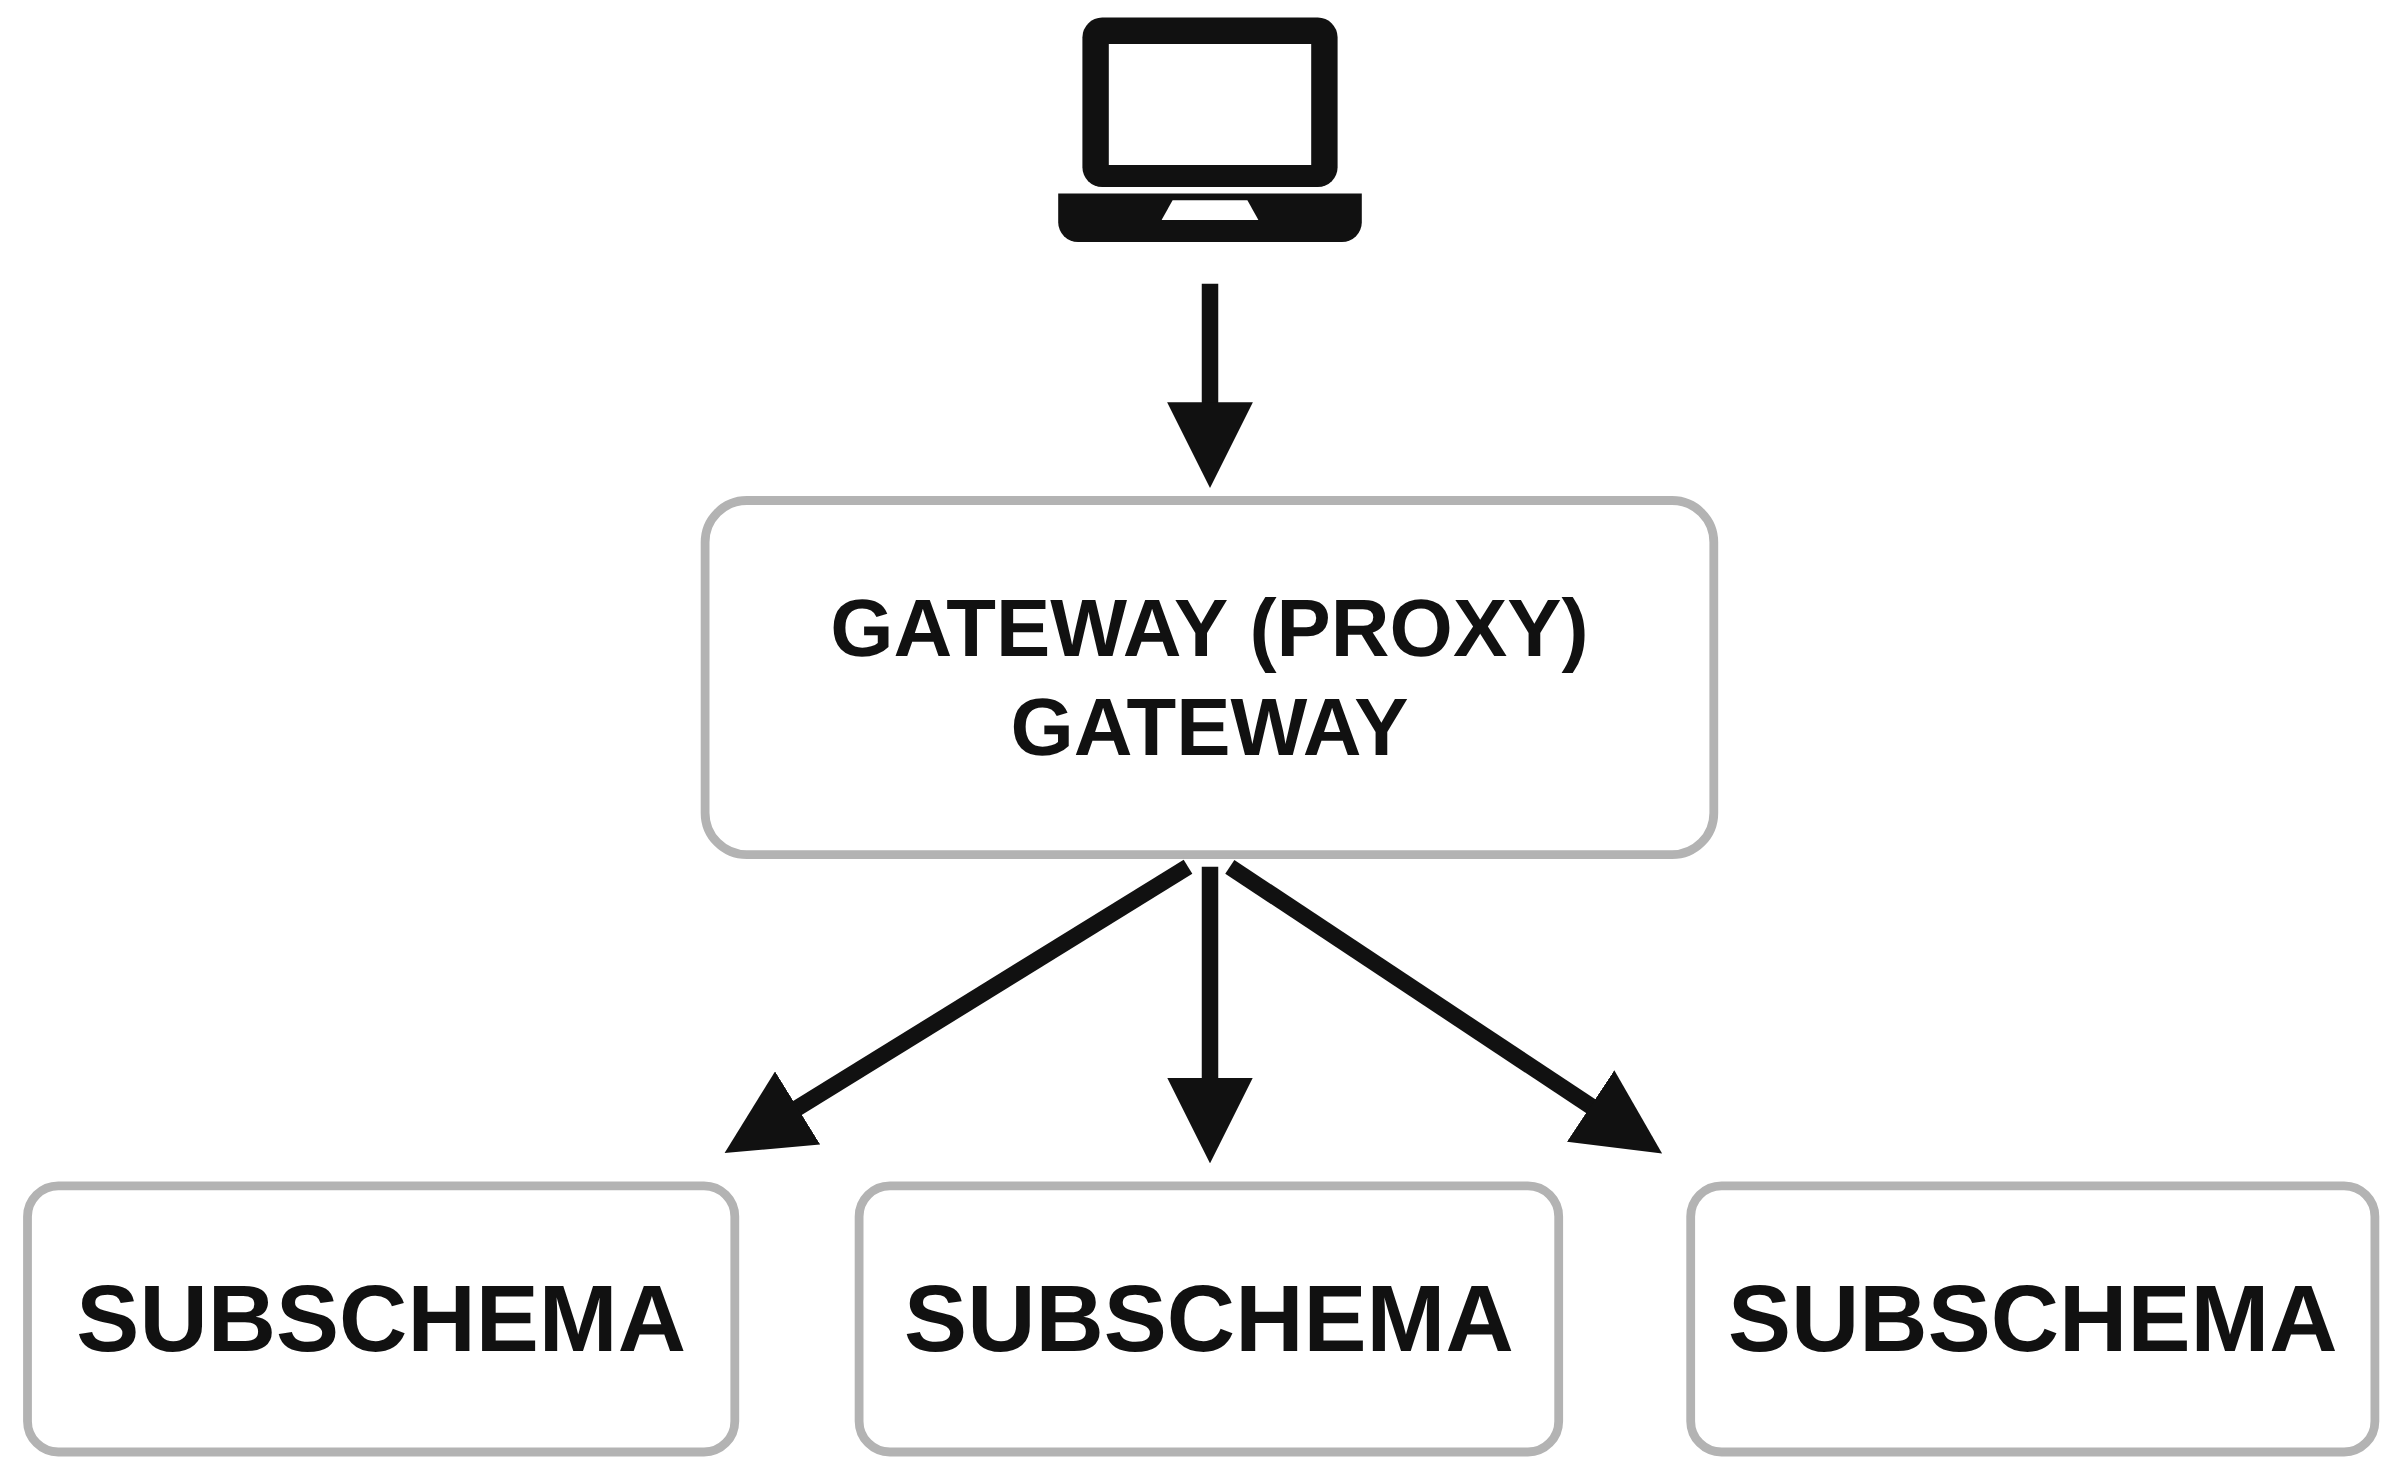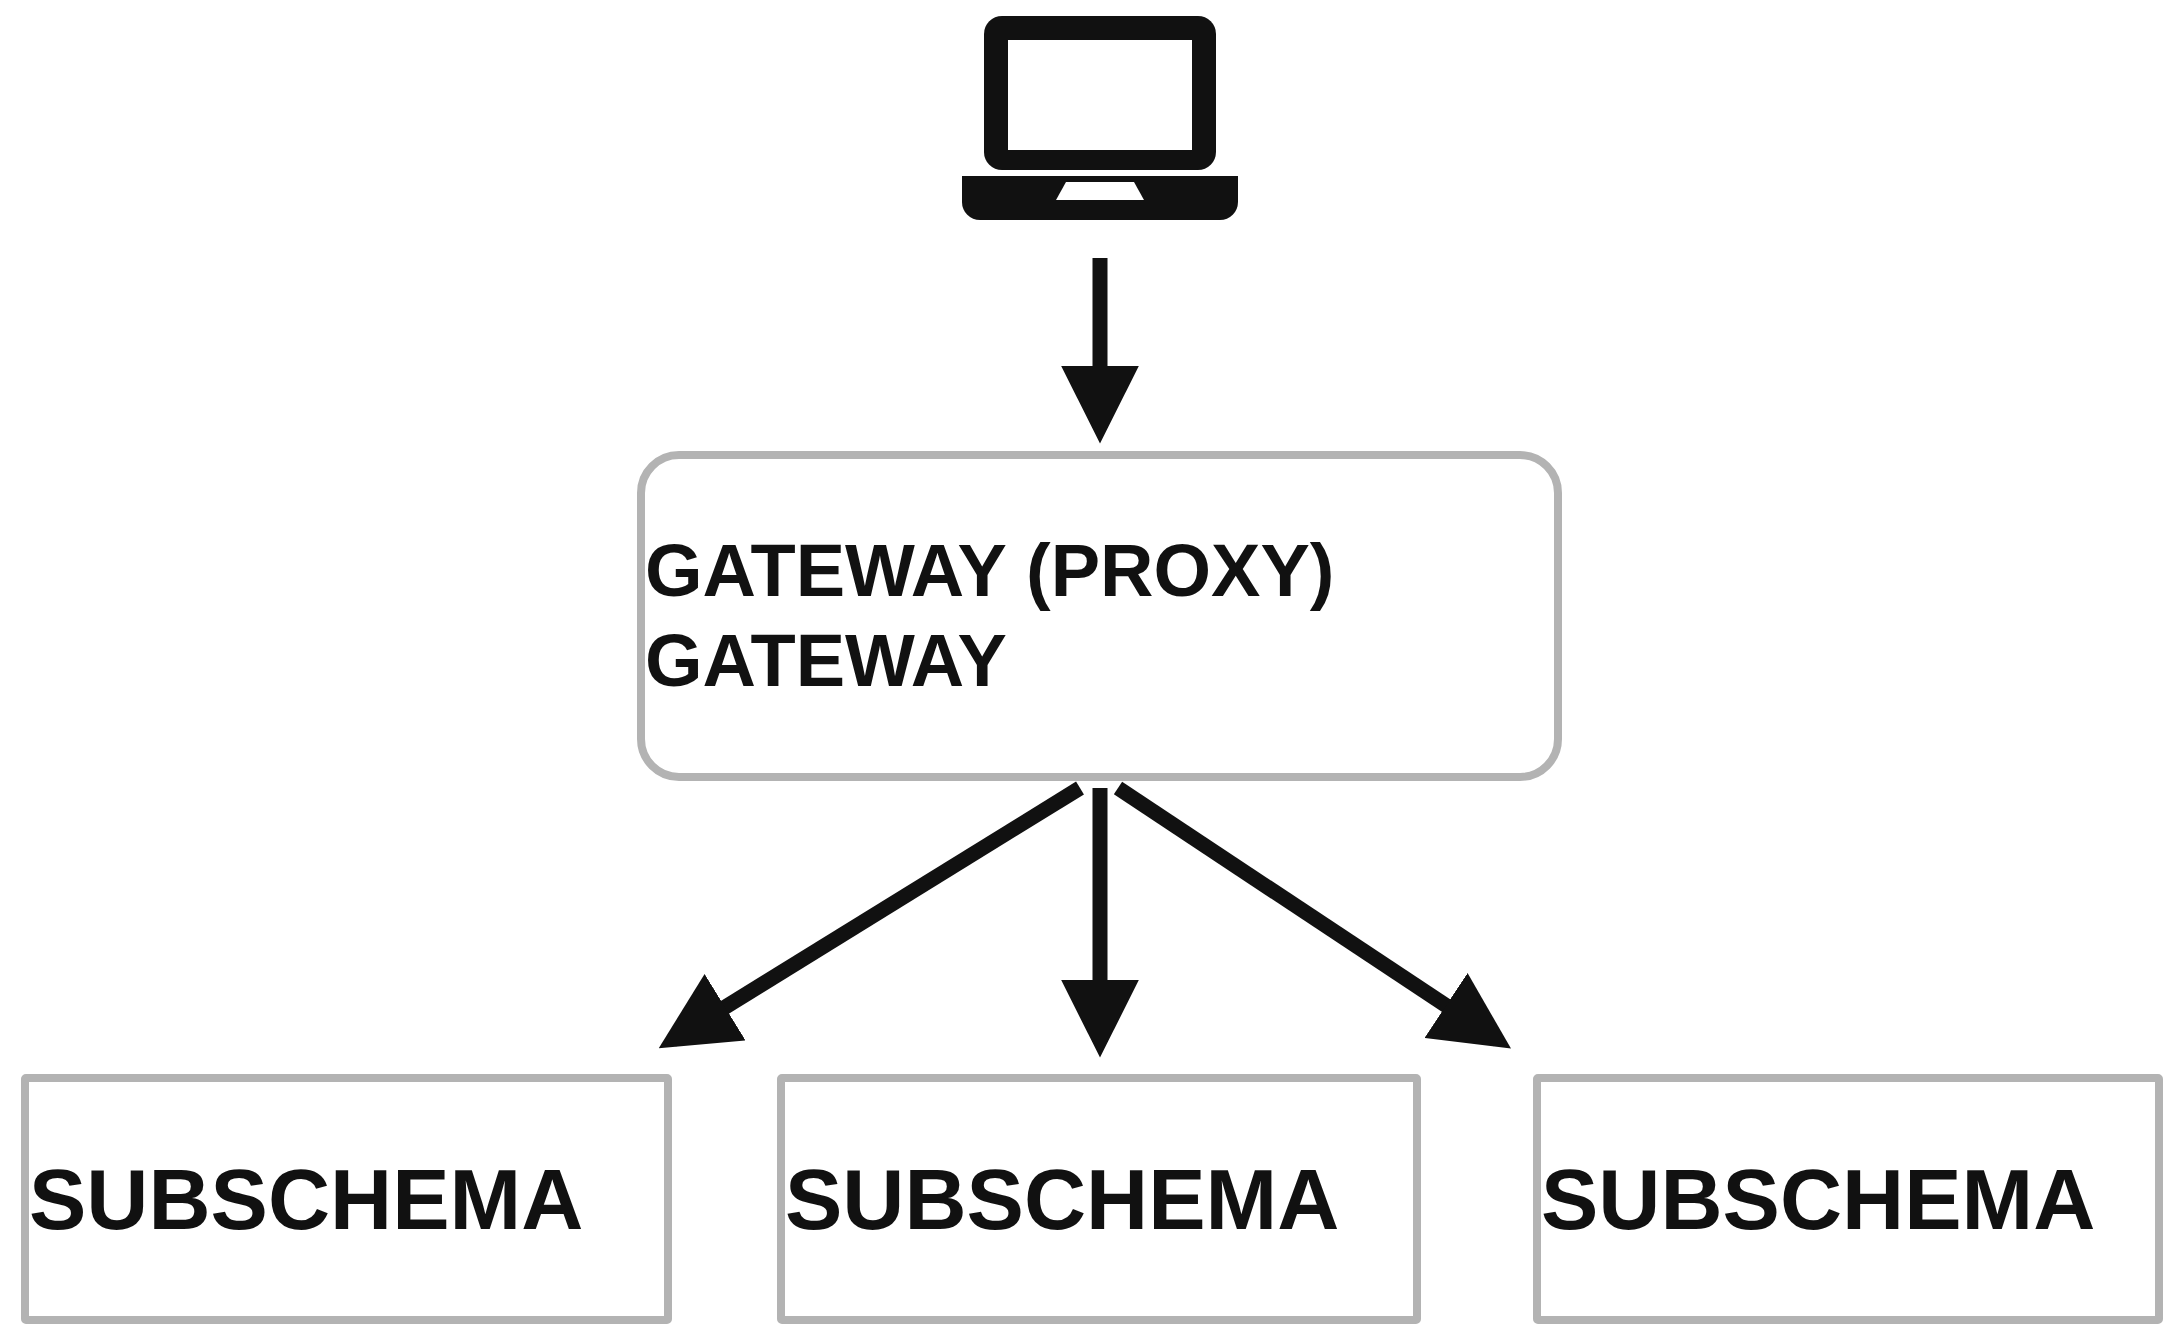--- a/index.html
+++ b/index.html
@@ -23,21 +23,21 @@
     height: 1332px;
   }
   .node {
     position: absolute;
     box-sizing: border-box;
     background: #ffffff;
     border: 8px solid #b3b3b3;
     border-radius: 42px;
     display: flex;
     flex-direction: column;
-    align-items: flex-start;
+    align-items: center;
     justify-content: center;
     text-align: center;
   }
   .node .label-line {
     font-weight: 700;
     color: #111111;
     letter-spacing: 0px;
     line-height: 1.22;
     white-space: nowrap;
   }
@@ -46,21 +46,21 @@
     top: 451px;
     width: 925px;
     height: 330px;
   }
   .gateway-box .label-line {
     font-size: 74px;
   }
   .subschema-box {
     top: 1074px;
     height: 250px;
-    border-radius: 5px;
+    border-radius: 32px;
   }
   .subschema-box .label-line {
     font-size: 86px;
   }
   .subschema-1 { left: 21px;   width: 651px; }
   .subschema-2 { left: 777px;  width: 644px; }
   .subschema-3 { left: 1533px; width: 630px; }
 </style>
 </head>
 <body>

